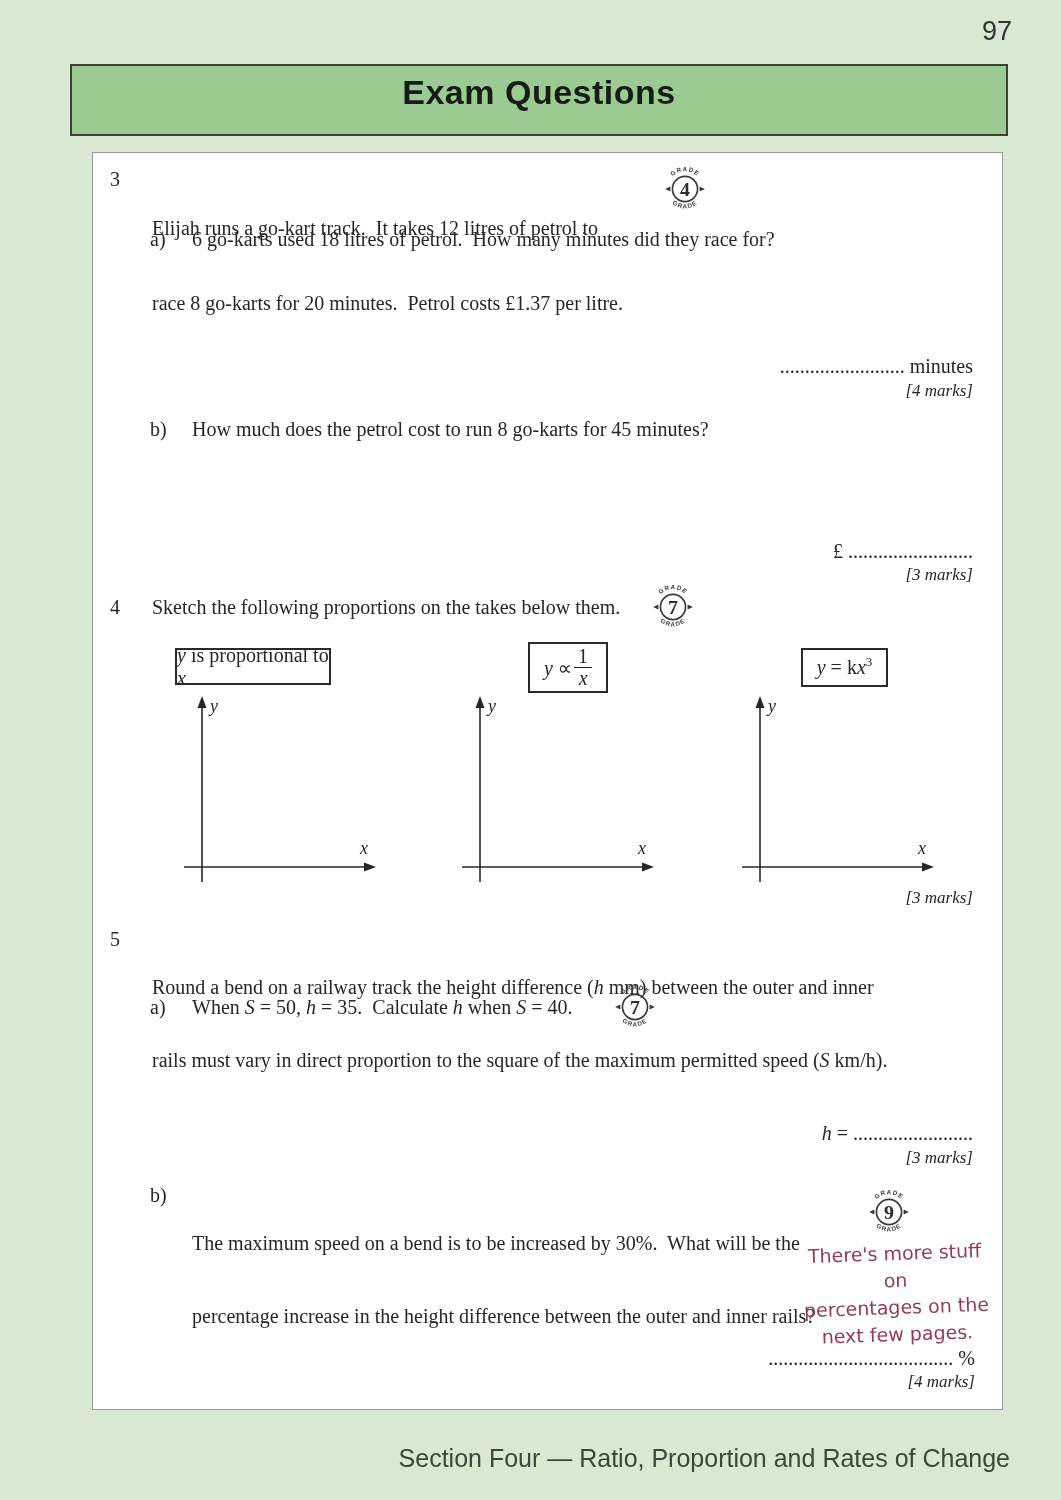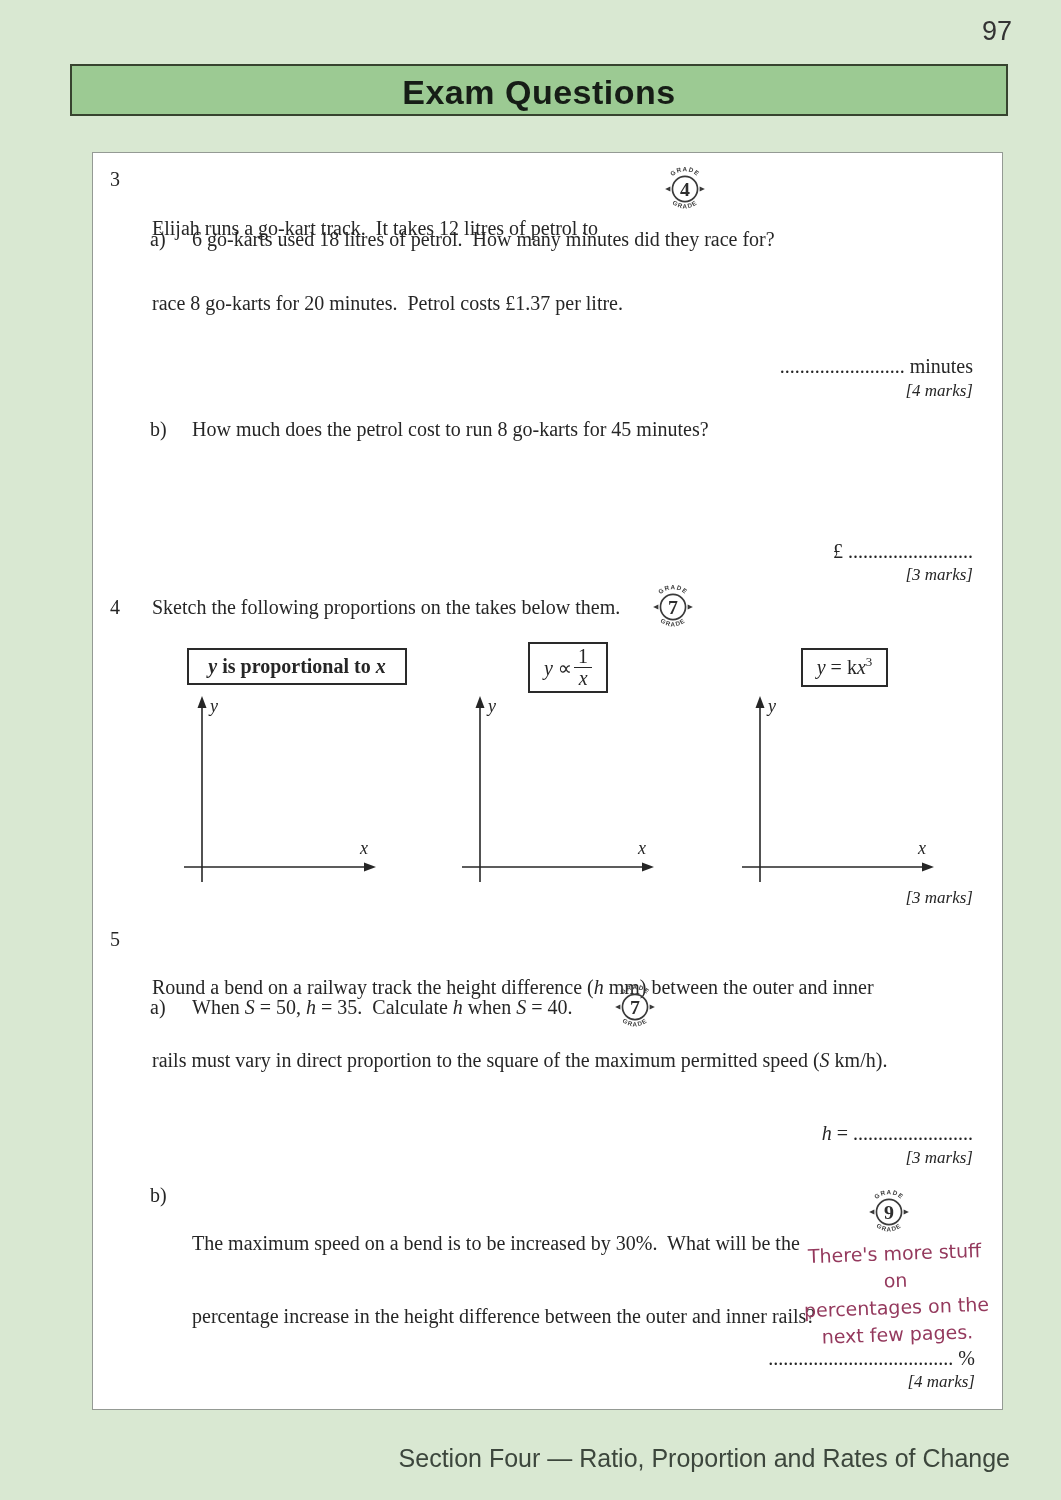--- a/index.html
+++ b/index.html
@@ -11,21 +11,21 @@
     color:#262626;
     overflow:hidden;
   }
   .abs{position:absolute;}
   .serif{font-family:"Liberation Serif",serif;font-size:20px;color:#262626;white-space:pre-wrap;}
   .sans{font-family:"Liberation Sans",sans-serif;}
   .it{font-style:italic;}
   sup.p3{font-size:13px;line-height:0;}
   .page-number{top:16px;right:49px;font-size:27px;color:#333;}
   .band{
-    left:70px;top:64px;width:938px;height:52px;
+    left:70px;top:64px;width:938px;height:72px;
     background:#9cca93;border:2px solid #37432f;box-sizing:border-box;
   }
   .band-title{
     width:100%;text-align:center;line-height:52px;
     font-size:34px;font-weight:bold;color:#161d16;letter-spacing:0.5px;
   }
   .content-box{
     left:92px;top:152px;width:911px;height:1258px;
     background:#ffffff;border:1px solid #949a94;box-sizing:border-box;
   }
@@ -111,21 +111,21 @@
       <path id="bb2" d="M 3.5,22 A 18.5,18.5 0 0 0 40.5,22"></path>
     </defs>
     <circle cx="22" cy="22" r="12"></circle>
     <text class="bword"><textPath href="#bt2" startOffset="50%" text-anchor="middle">GRADE</textPath></text>
     <text class="bword"><textPath href="#bb2" startOffset="50%" text-anchor="middle">GRADE</textPath></text>
     <polygon class="bmark" points="3,22 8,19.5 8,24.5"></polygon>
     <polygon class="bmark" points="41,22 36,19.5 36,24.5"></polygon>
     <text class="bnum" x="22" y="28.5" text-anchor="middle">7</text>
   </svg>
 
-  <div class="pbox" style="left:187px;top:648px;width:220px;height:37px;font-weight:bold;">
+  <div class="pbox" style="left:175px;top:648px;width:156px;height:37px;">
     <span><span class="it">y</span><span> is proportional to </span><span class="it">x</span></span>
   </div>
 
   <div class="pbox" style="left:528px;top:642px;width:80px;height:51px;">
     <span><span class="it">y</span><span> ∝</span></span>
     <span class="frac">
       <span class="num">1</span>
       <span class="den">x</span>
     </span>
   </div>

